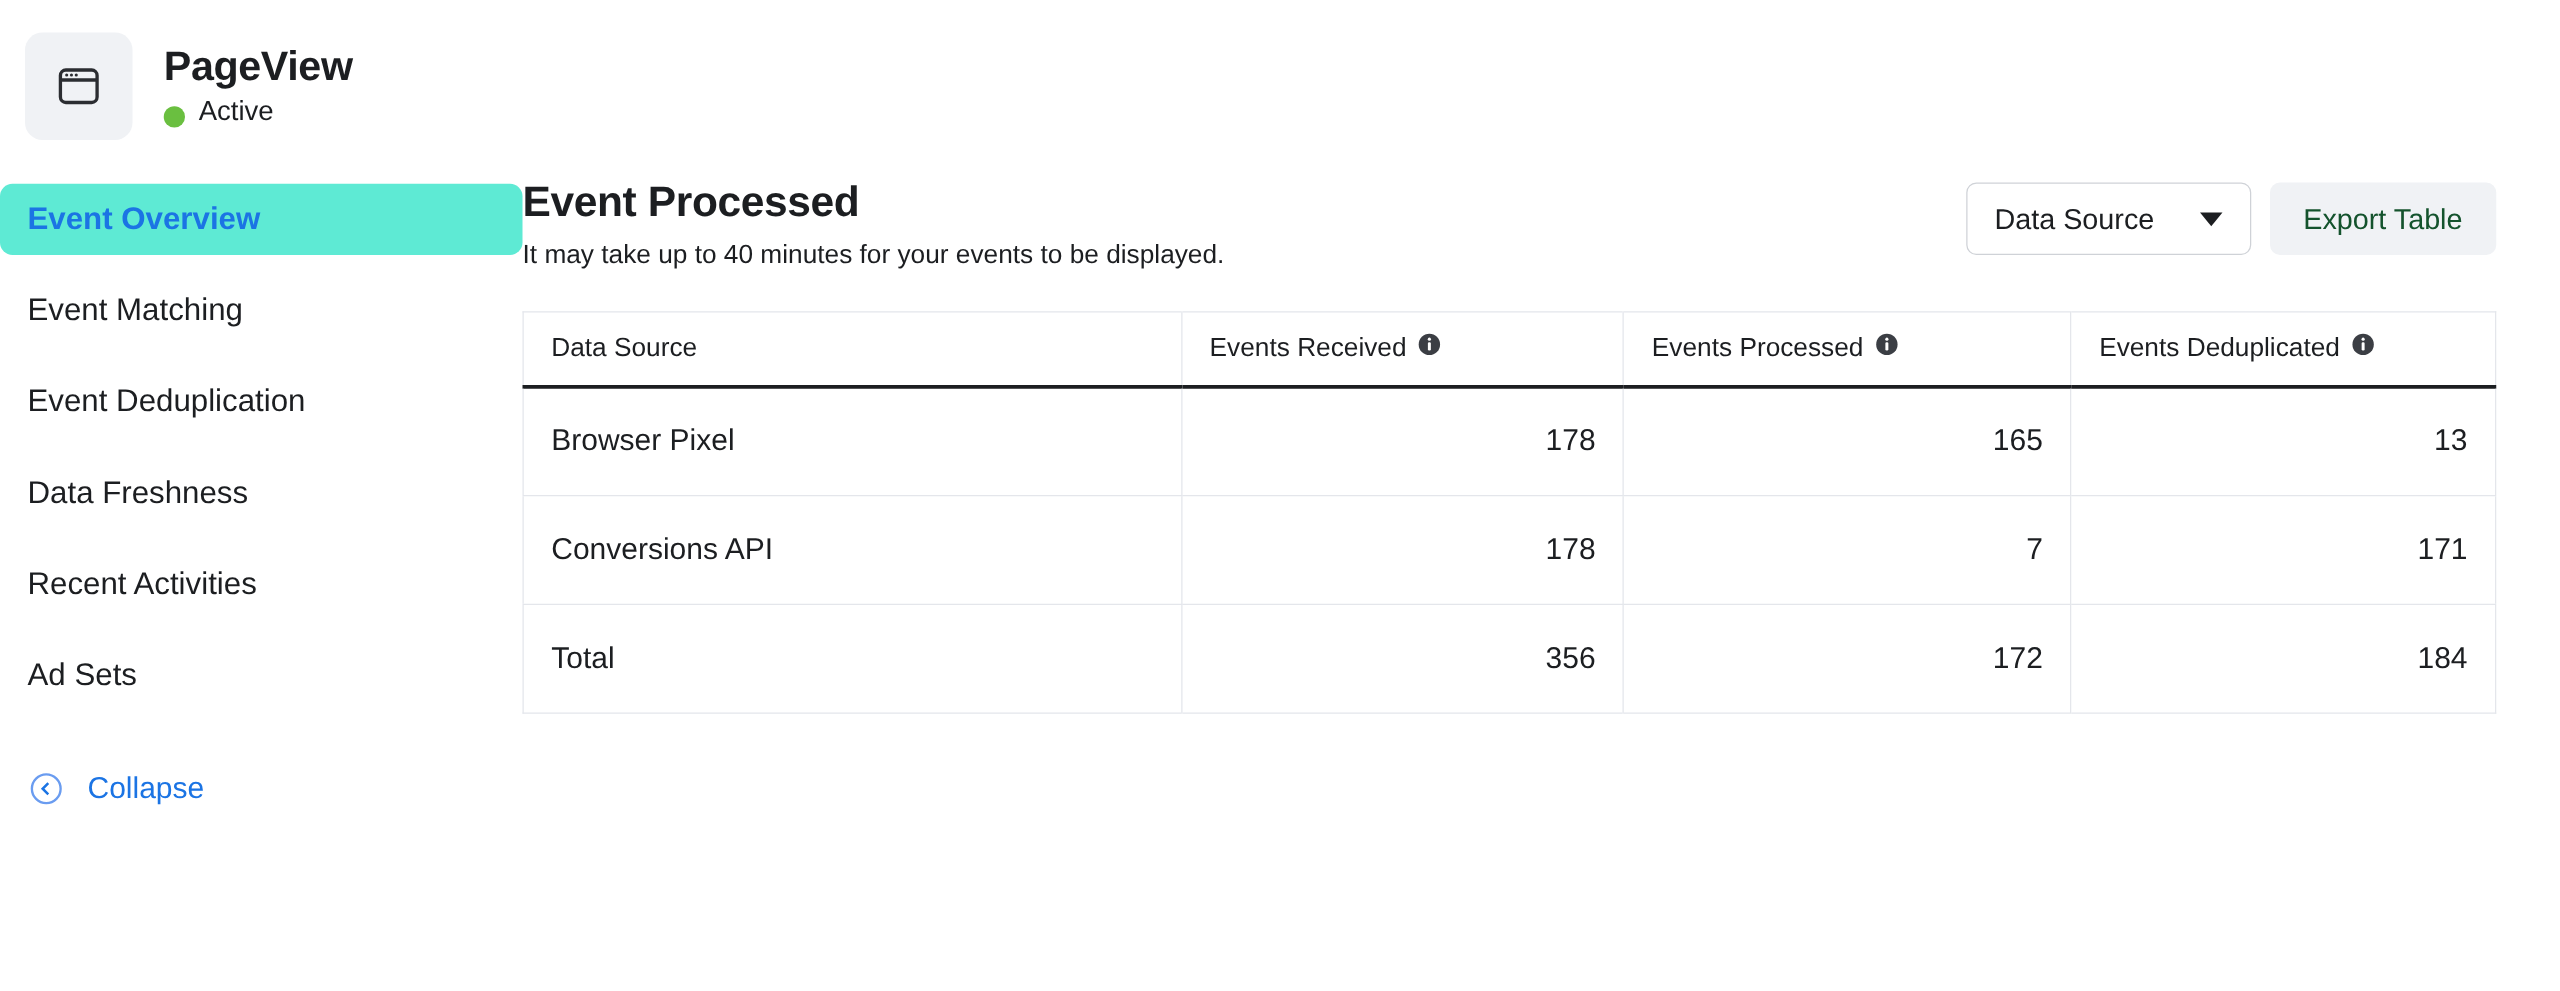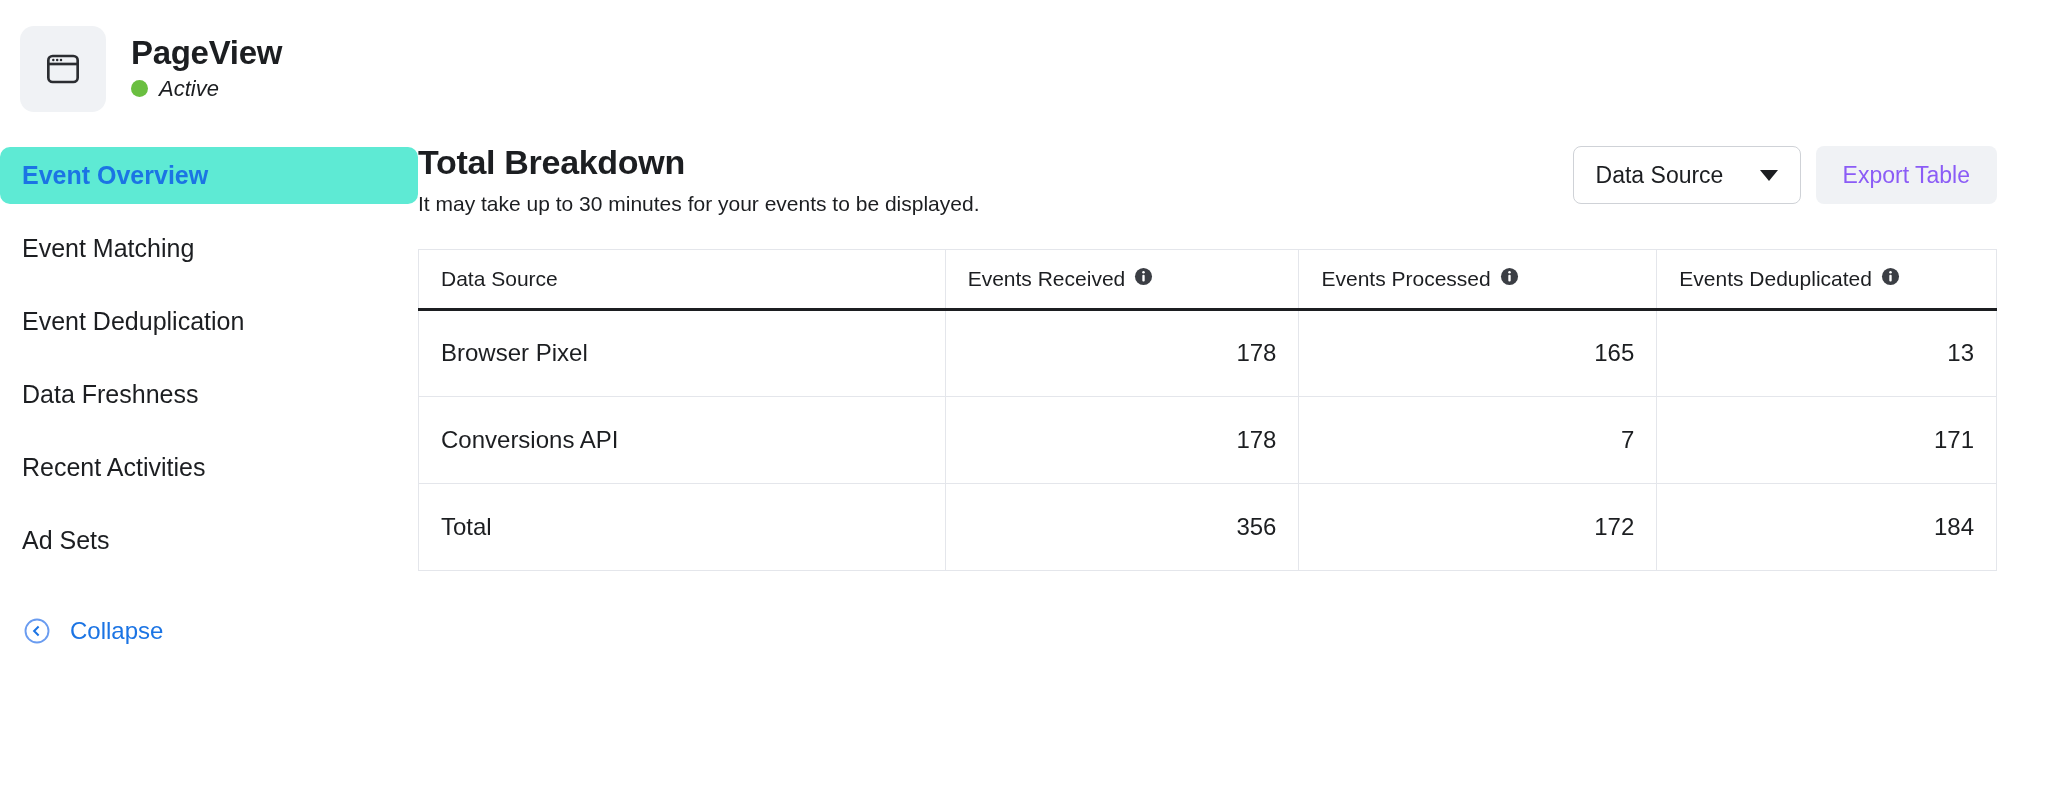--- a/index.html
+++ b/index.html
@@ -39,23 +39,22 @@
   }
   .app-title {
     font-size: 33px;
     font-weight: bold;
     letter-spacing: -0.3px;
     color: #1c1e21;
     line-height: 1.1;
   }
   .app-status {
     display: flex;
-    align-items: center;
+    align-items: flex-end;
     gap: 11px;
-    font-style: italic;
   }
   .status-dot {
     width: 17px;
     height: 17px;
     border-radius: 50%;
     background: #6abf40;
     flex: 0 0 auto;
   }
   .status-label {
     font-size: 22px;
@@ -164,21 +163,21 @@
     flex: 0 0 auto;
   }
   .btn-export {
     height: 58px;
     background: #f0f2f5;
     border: none;
     border-radius: 8px;
     padding: 4px 27px;
     font-family: "Liberation Sans", sans-serif;
     font-size: 23px;
-    color: #8b5cf6;
+    color: #14532d;
     cursor: pointer;
     white-space: nowrap;
   }
 
   
   .table-wrap { margin-top: 33px; }
   table.data-table {
     width: 100%;
     border-collapse: collapse;
     table-layout: fixed;
@@ -274,22 +273,22 @@
           <polyline points="13.3,8.4 9.7,12 13.3,15.6" stroke="#1b74e4" stroke-width="1.6"></polyline>
         </svg>
       </span>
       <span class="collapse-label">Collapse</span>
     </div>
   </nav>
 
   <main class="main">
     <div class="main-head">
       <div>
-        <h1 class="main-title">Total Breakdown</h1>
-        <div class="main-sub">It may take up to 30 minutes for your events to be displayed.</div>
+        <h1 class="main-title">Event Processed</h1>
+        <div class="main-sub">It may take up to 40 minutes for your events to be displayed.</div>
       </div>
       <div class="head-actions">
         <div class="dropdown">
           <span class="dropdown-label">Data Source</span>
           <span class="caret"></span>
         </div>
         <button class="btn-export">Export Table</button>
       </div>
     </div>
 

